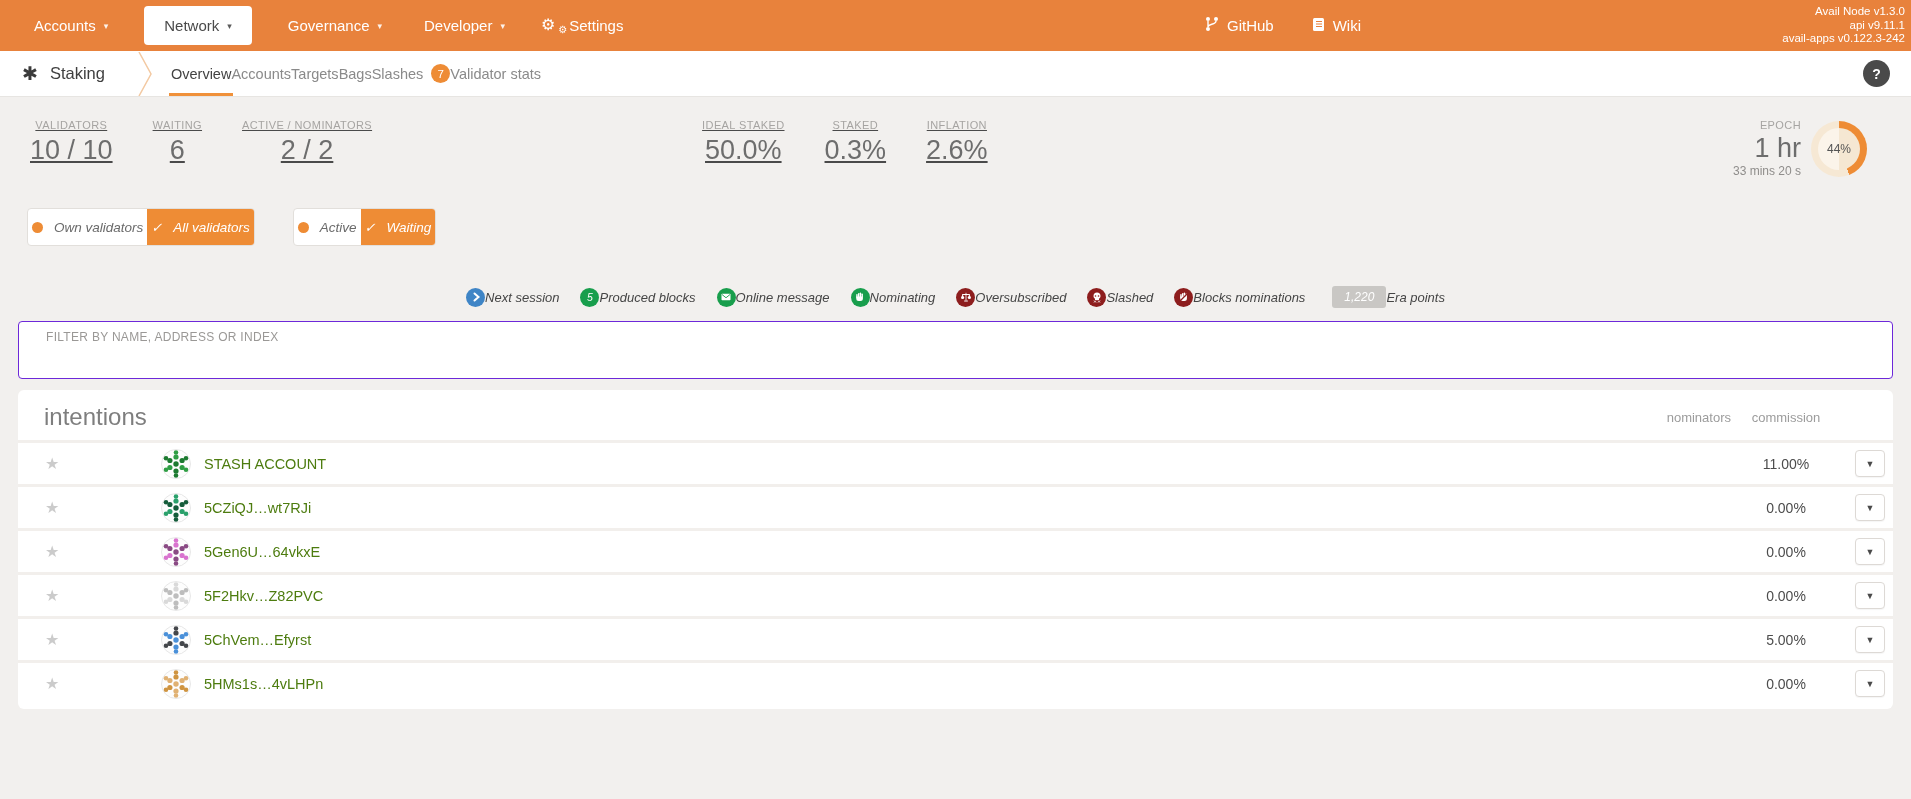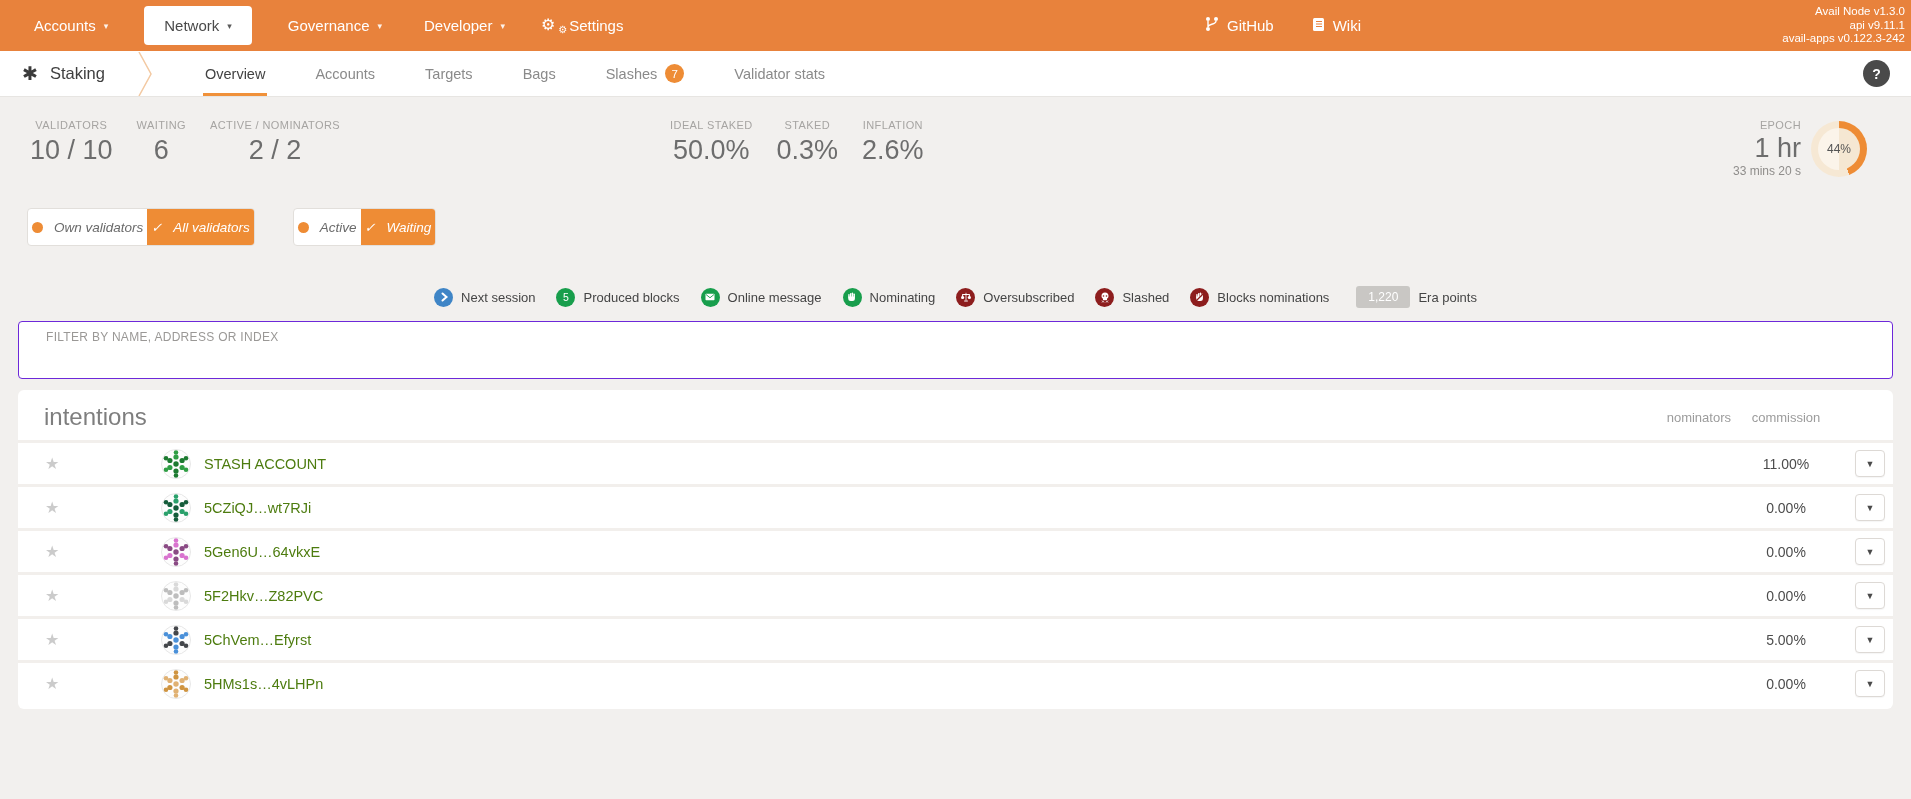--- a/index.html
+++ b/index.html
@@ -20,30 +20,30 @@
   .settings .gear-sm { font-size:10px; position:relative; left:-4px; top:4px; margin-right:-2px; }
   .toplinks { position:absolute; left:1205px; top:0; height:51px; display:flex; align-items:center; gap:38px; }
   .toplink { display:flex; align-items:center; gap:8px; font-size:15px; cursor:pointer; }
   .versions { margin-left:auto; margin-right:6px; text-align:right; font-size:11.5px; line-height:13.5px; }
 
   
   .tabbar { height:46px; background:#fff; display:flex; align-items:center; border-bottom:1px solid #e7e5e2; position:relative; }
   .app-title { display:flex; align-items:center; margin-left:22px; font-size:16.5px; color:#3f3f3f; }
   .app-icon { font-size:19px; color:#3b3b3b; margin-right:12px; }
   .crumb-chevron { margin-left:32px; }
-  .tabs { display:flex; height:100%; margin-left:50px; gap:50px; }
+  .tabs { display:flex; height:100%; margin-left:16px; }
   .tab { display:flex; align-items:center; height:100%; position:relative; font-size:14.5px; color:#8a8a8a; cursor:pointer; white-space:nowrap; }
   .tab.active { color:#434343; }
   .tab.active::after { content:''; position:absolute; left:-2px; right:-2px; bottom:0; height:3px; background:#f0913a; }
   .tab .badge { margin-left:8px; background:#ee8c35; color:#fff; width:19px; height:19px; border-radius:50%; display:flex; align-items:center; justify-content:center; font-size:11.5px; }
   .help-btn { margin-left:auto; margin-right:21px; width:27px; height:27px; border-radius:50%; background:#4a4a4a; color:#fff; font-size:14px; font-weight:bold; display:flex; align-items:center; justify-content:center; cursor:pointer; }
 
   
   .summary { display:flex; align-items:flex-start; padding:22px 44px 0 30px; }
-  .stat-group { display:flex; gap:24px; }
+  .stat-group { display:flex; gap:40px;text-decoration:underline; }
   .groupB { margin-left:330px; }
   .stat { text-align:center; }
   .stat-label { font-size:11px; letter-spacing:.4px; color:#a6a4a2; margin-bottom:4px; white-space:nowrap; }
   .stat-value { font-size:27px; font-weight:300; color:#6d6d6d; }
   .timers { margin-left:auto; display:flex; gap:66px; }
   .timer { display:flex; align-items:flex-start; gap:10px; }
   .timer-text { text-align:right; }
   .t-label { font-size:11px; letter-spacing:.4px; color:#a6a4a2; margin-bottom:3px; }
   .t-value { font-size:27px; font-weight:300; color:#6d6d6d; line-height:28px; }
   .t-sub { font-size:12px; color:#8f8d8b; margin-top:2px; }
@@ -53,21 +53,21 @@
   
   .toggles { display:flex; gap:38px; margin:30px 0 0 27px; }
   .toggle-group { display:inline-flex; border-radius:4px; overflow:hidden; border:1px solid #e2dfdb; background:#fff; cursor:pointer; }
   .toggle-opt { display:flex; align-items:center; gap:11px; padding:0 4px; height:36px; font-size:13.5px; color:#6a6a6a;font-style:italic; }
   .toggle-opt.selected { background:#ee8c35; color:#fff; }
   .toggle-dot { width:11px; height:11px; border-radius:50%; background:#ee8c35; }
   .toggle-check { font-size:13px; color:#fff; }
 
   
   .legend { display:flex; justify-content:center; align-items:center; gap:21px; margin-top:40px; }
-  .legend-item { display:flex; align-items:center; gap:8px; font-size:13px; color:#454545; }
+  .legend-item { display:flex; align-items:center; font-size:13px; color:#454545;font-style:italic; }
   .legend-ico { width:19px; height:19px; border-radius:50%; display:flex; align-items:center; justify-content:center; flex:none; }
   .legend-ico svg { width:12px; height:12px; }
   .legend-ico .num { color:#fff; font-size:10.5px; }
   .era-badge { background:#c9c7c4; color:#fff; font-size:12px; border-radius:3px; padding:4px 12px; margin-left:6px; }
 
   
   .filter { margin:13px 18px 0; }
   .filter input { width:100%; height:58px; border:1px solid #6d28d9; border-radius:4px; background:#fff; outline:none; padding:0 26px 26px 27px; font-family:"Liberation Sans", sans-serif; font-size:12px; color:#555; }
   .filter input::placeholder { color:#9a9896; letter-spacing:.3px; }
 

